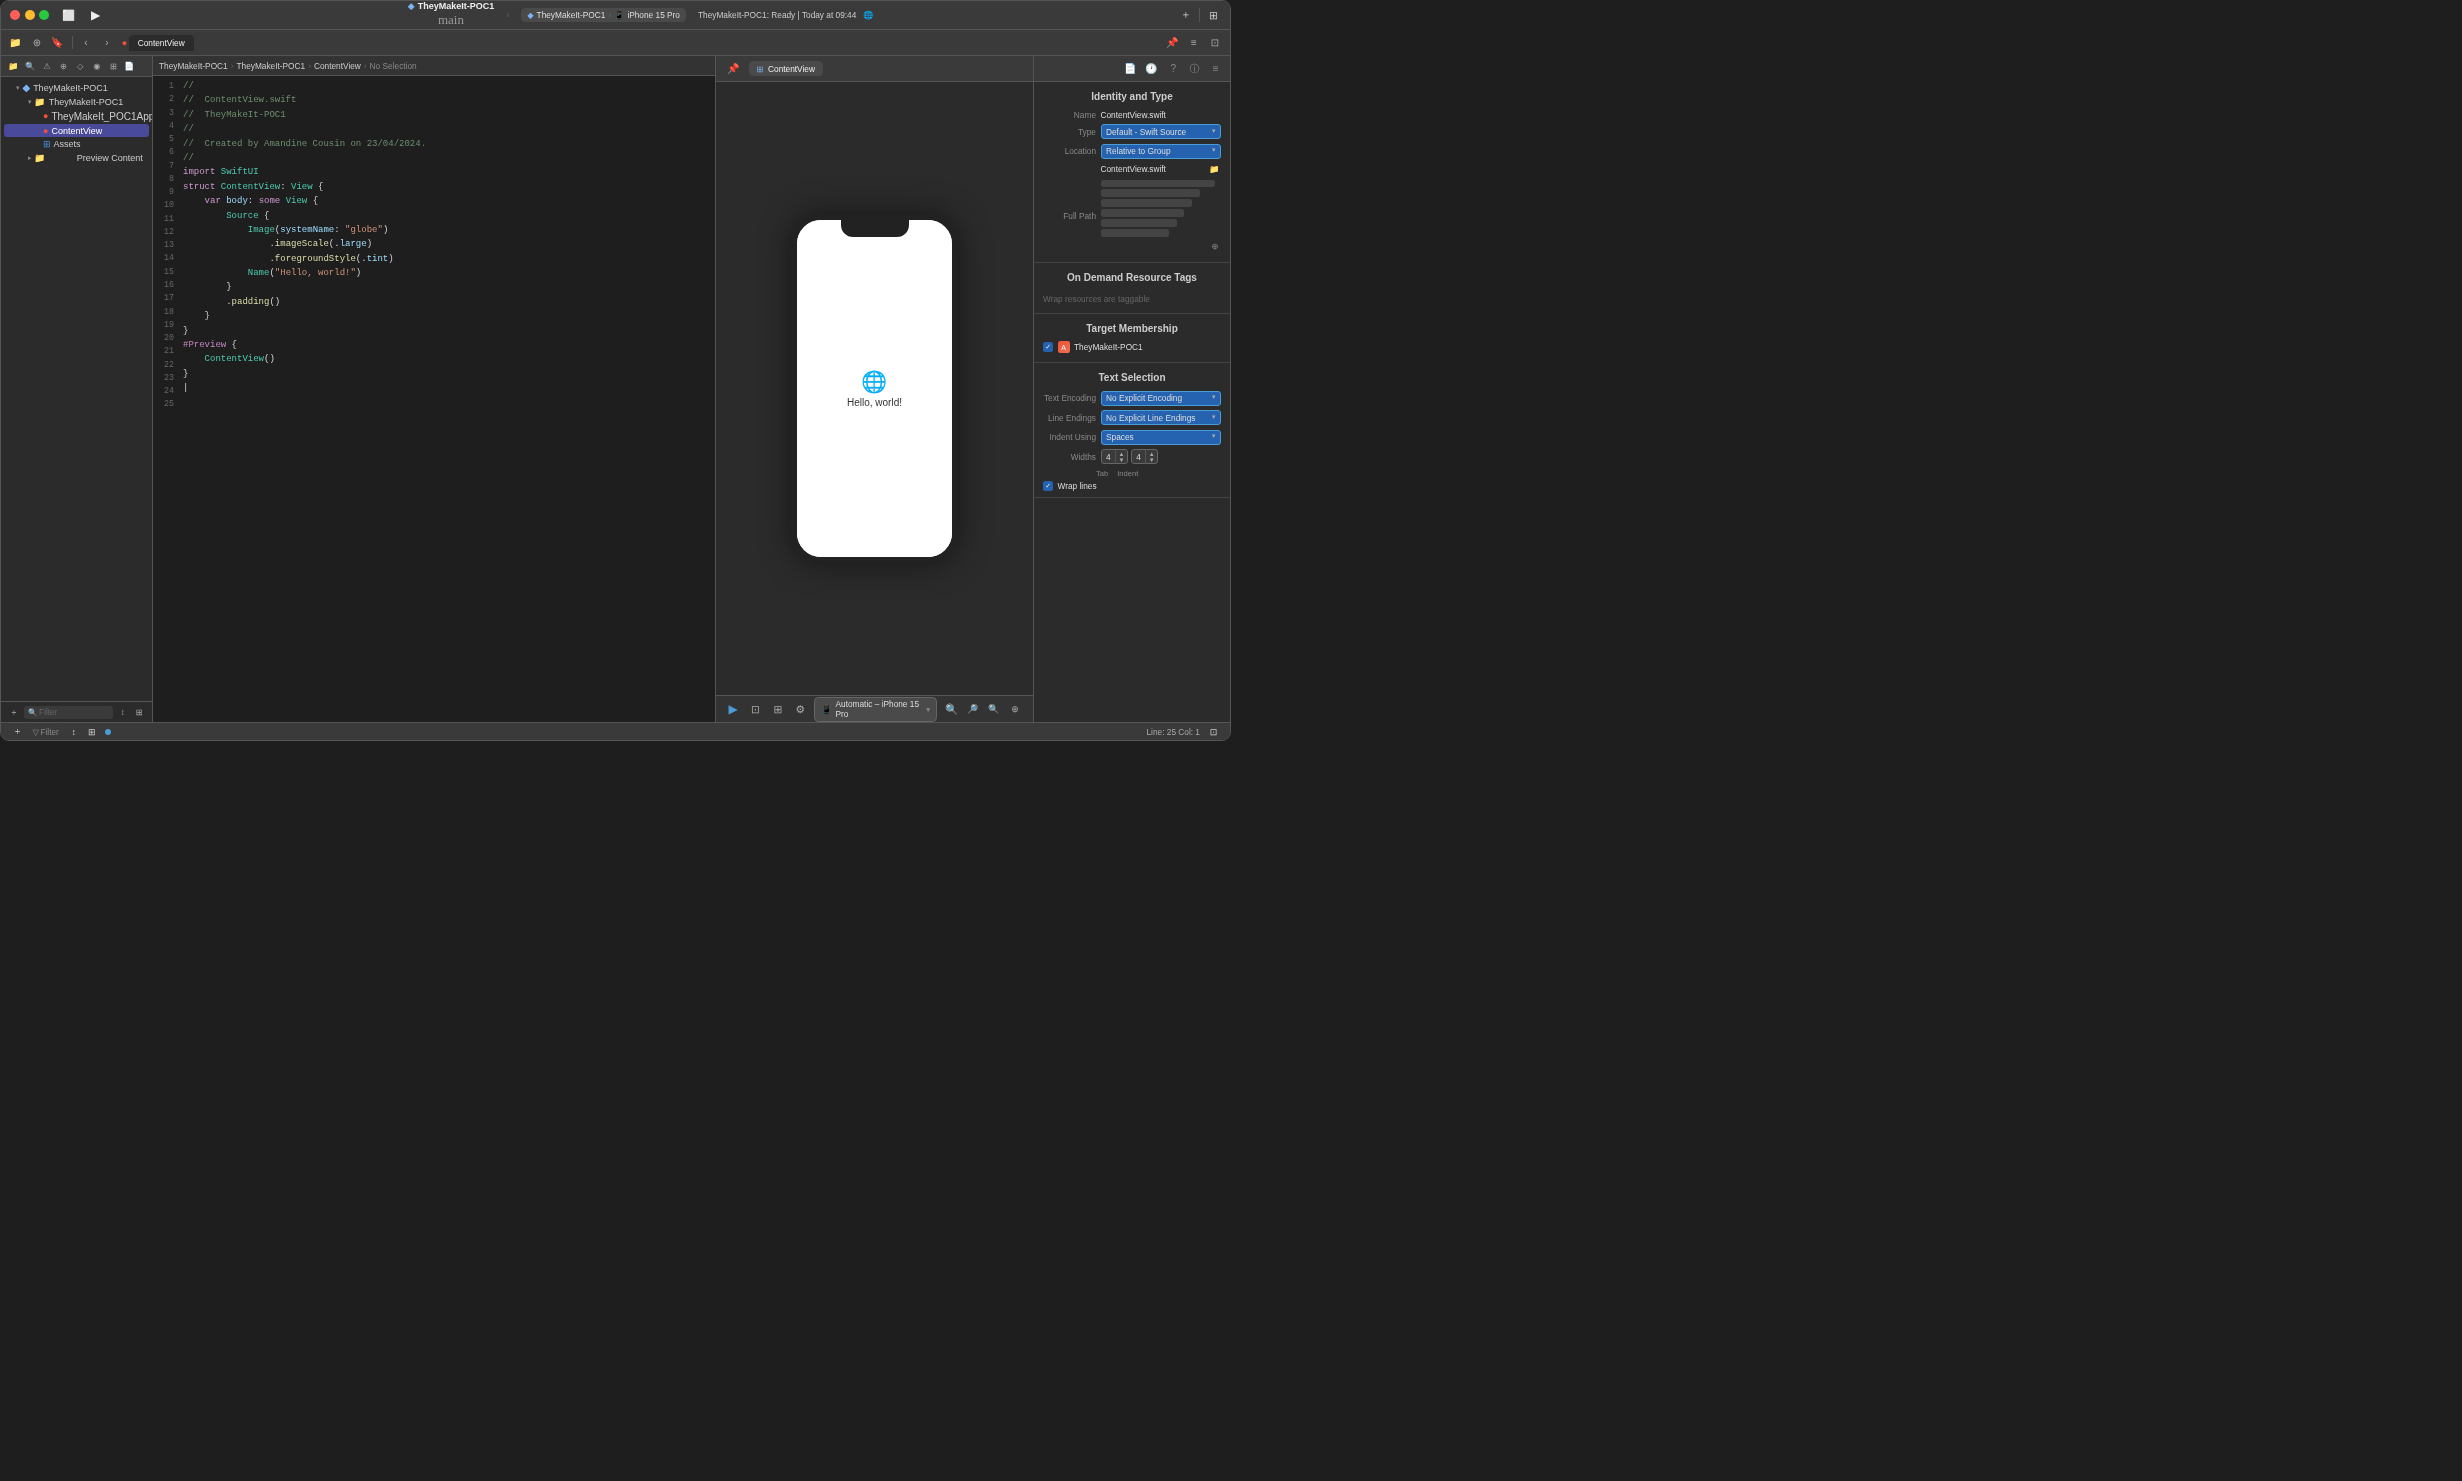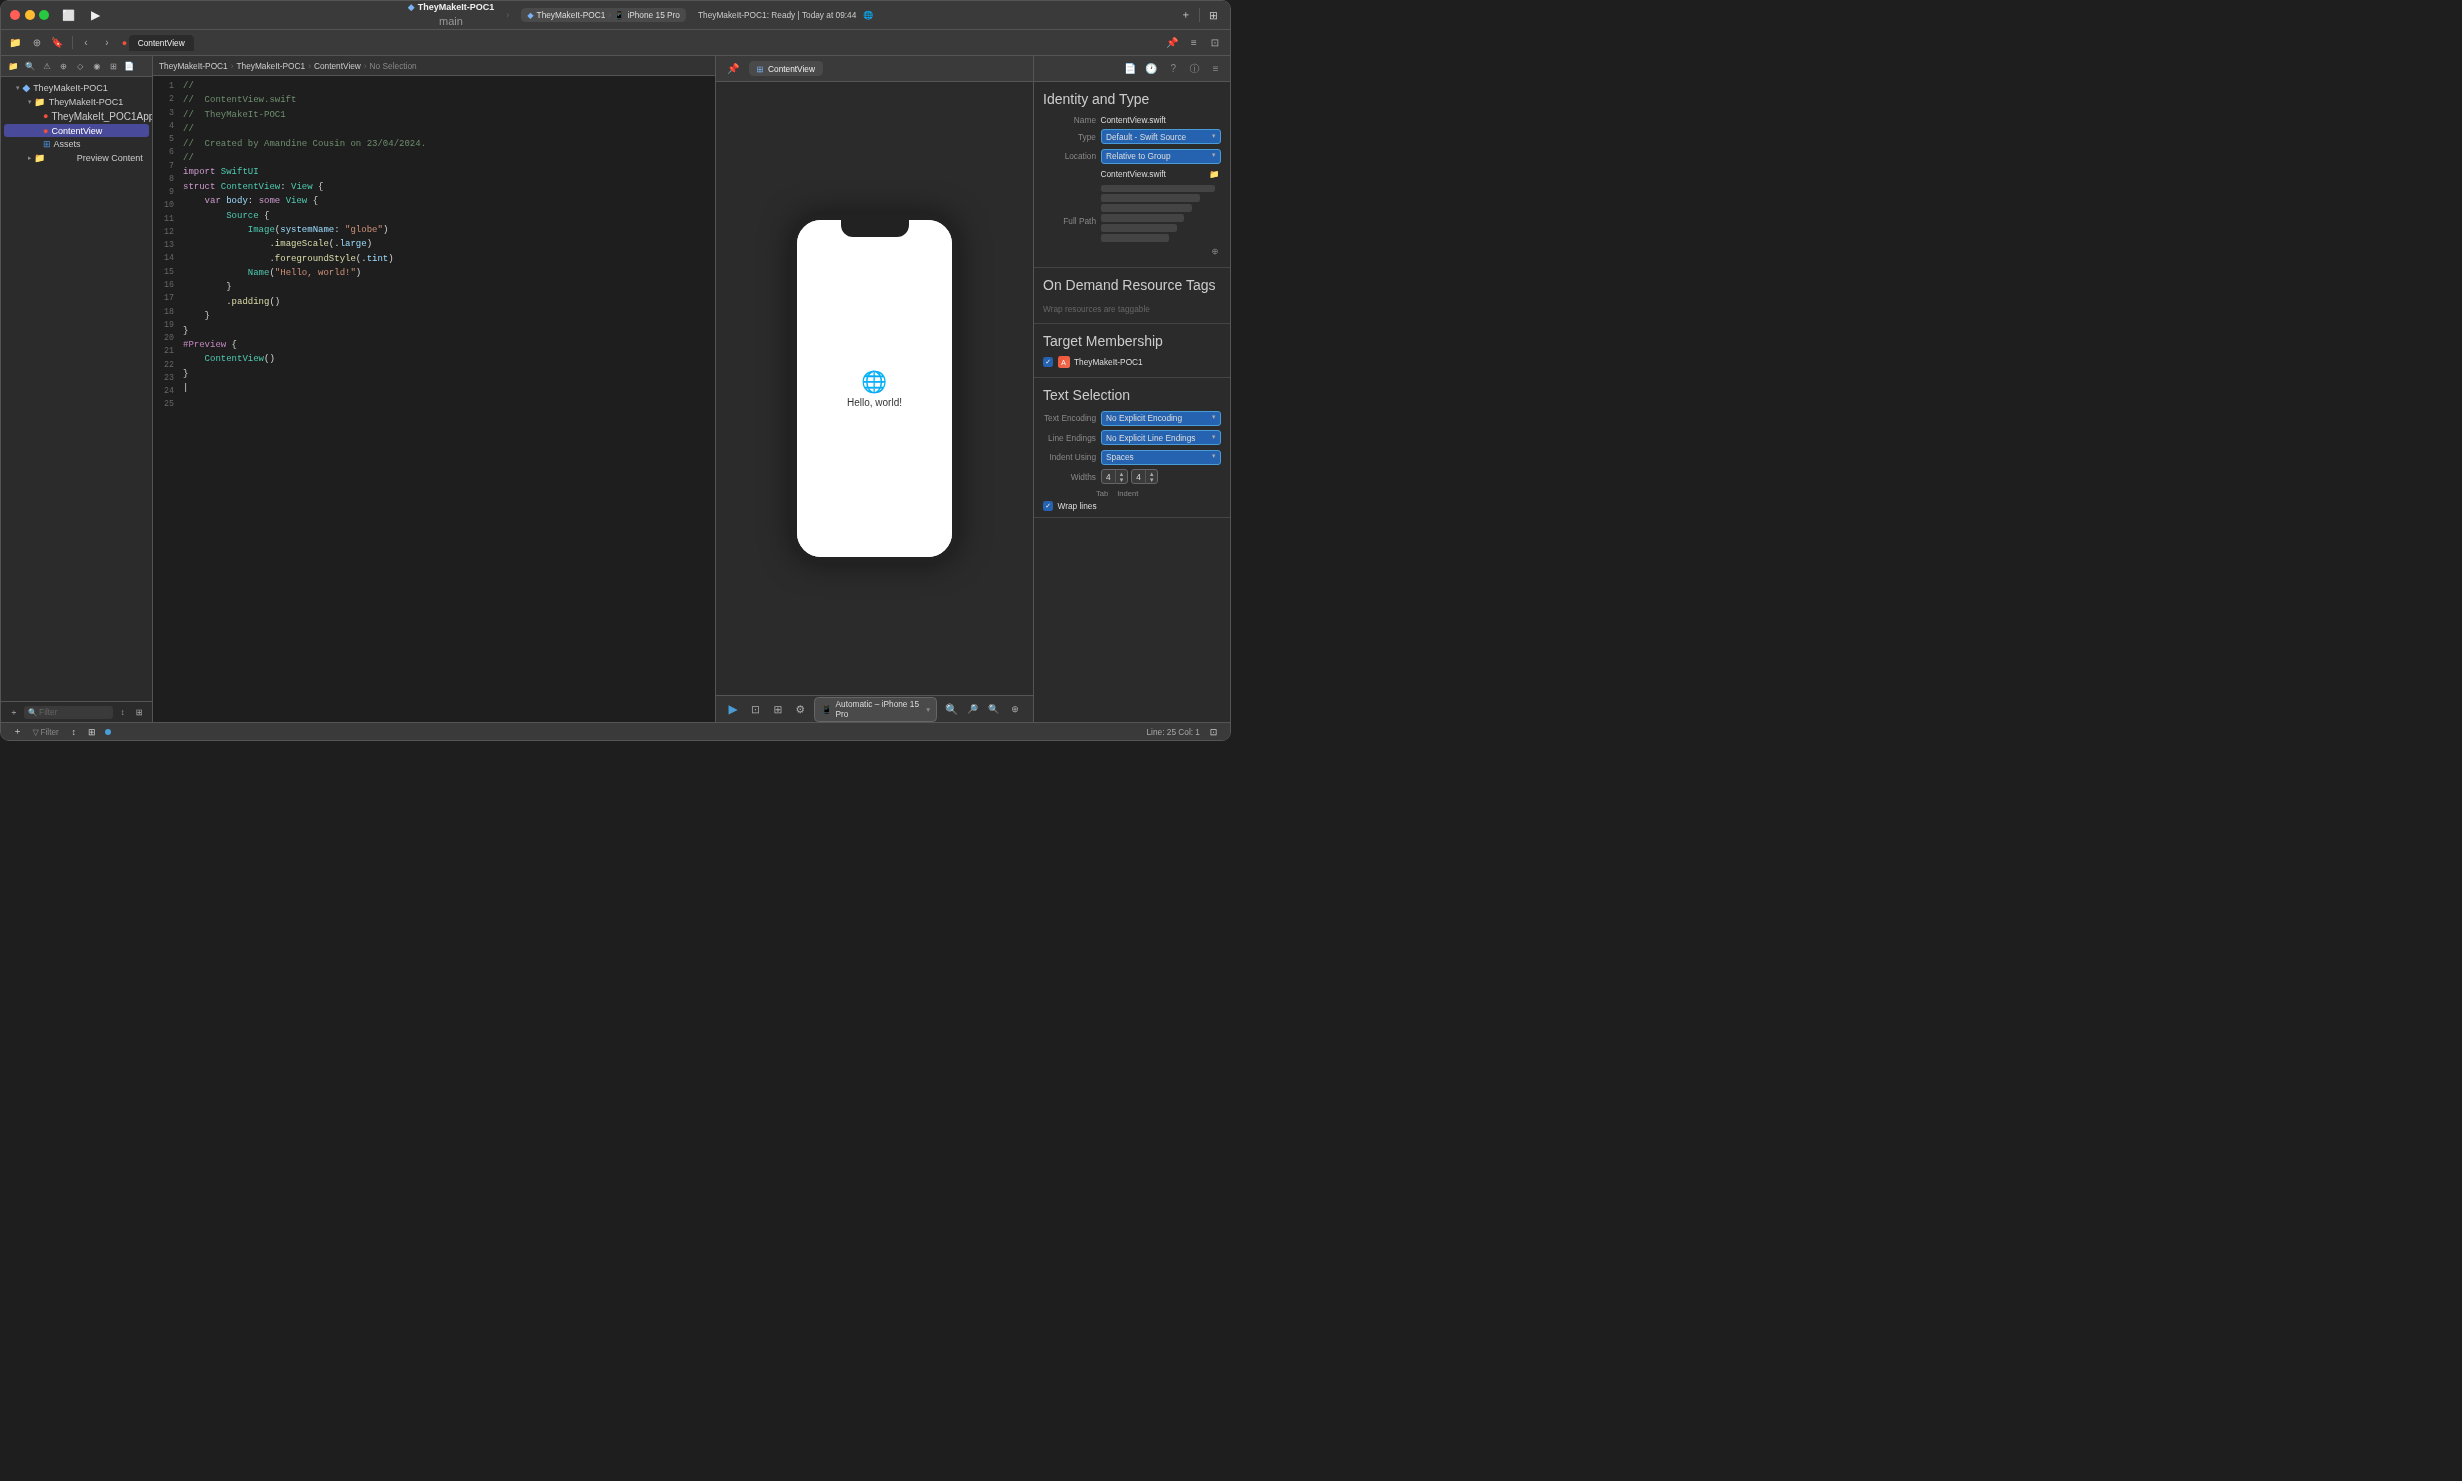--- a/index.html
+++ b/index.html
@@ -55,21 +55,21 @@
     }
     .project-info {
       display: flex;
       flex-direction: column;
       align-items: center;
       font-size: 8.3px;
       color: #ccc;
       line-height: 1.3;
     }
     .project-name { font-weight: 600; color: #eee; font-size: 9px; }
-    .project-branch { color: #999; font-size: 11px; }
+    .project-branch { color: #999; font-size: 13px; font-family: Liberation Serif, serif; }
     .scheme-badge {
       display: flex;
       align-items: center;
       gap: 3px;
       background: #4a4a4a;
       border-radius: 4.5px;
       padding: 2.3px 6px;
       font-size: 8.3px;
       color: #ddd;
     }
@@ -361,24 +361,25 @@
       width: 16.7px; height: 16.7px;
       display: flex; align-items: center; justify-content: center;
       color: #888; font-size: 10px; cursor: pointer;
     }
     .insp-tab-icon.active { color: #4a9cd6; }
     .inspector-section {
       padding: 9px 9px 6px 9px;
       border-bottom: 0.8px solid #444;
     }
     .inspector-title {
-      font-size: 14px;
-      font-weight: 400;
+      font-size: 10px;
+      font-weight: 700;
       color: #ccc;
       margin-bottom: 7.6px;
+      text-align: center;
     }
     .insp-row {
       display: flex;
       align-items: center;
       margin-bottom: 4.5px;
       gap: 4.5px;
     }
     .insp-label {
       font-size: 8.3px;
       color: #888;

